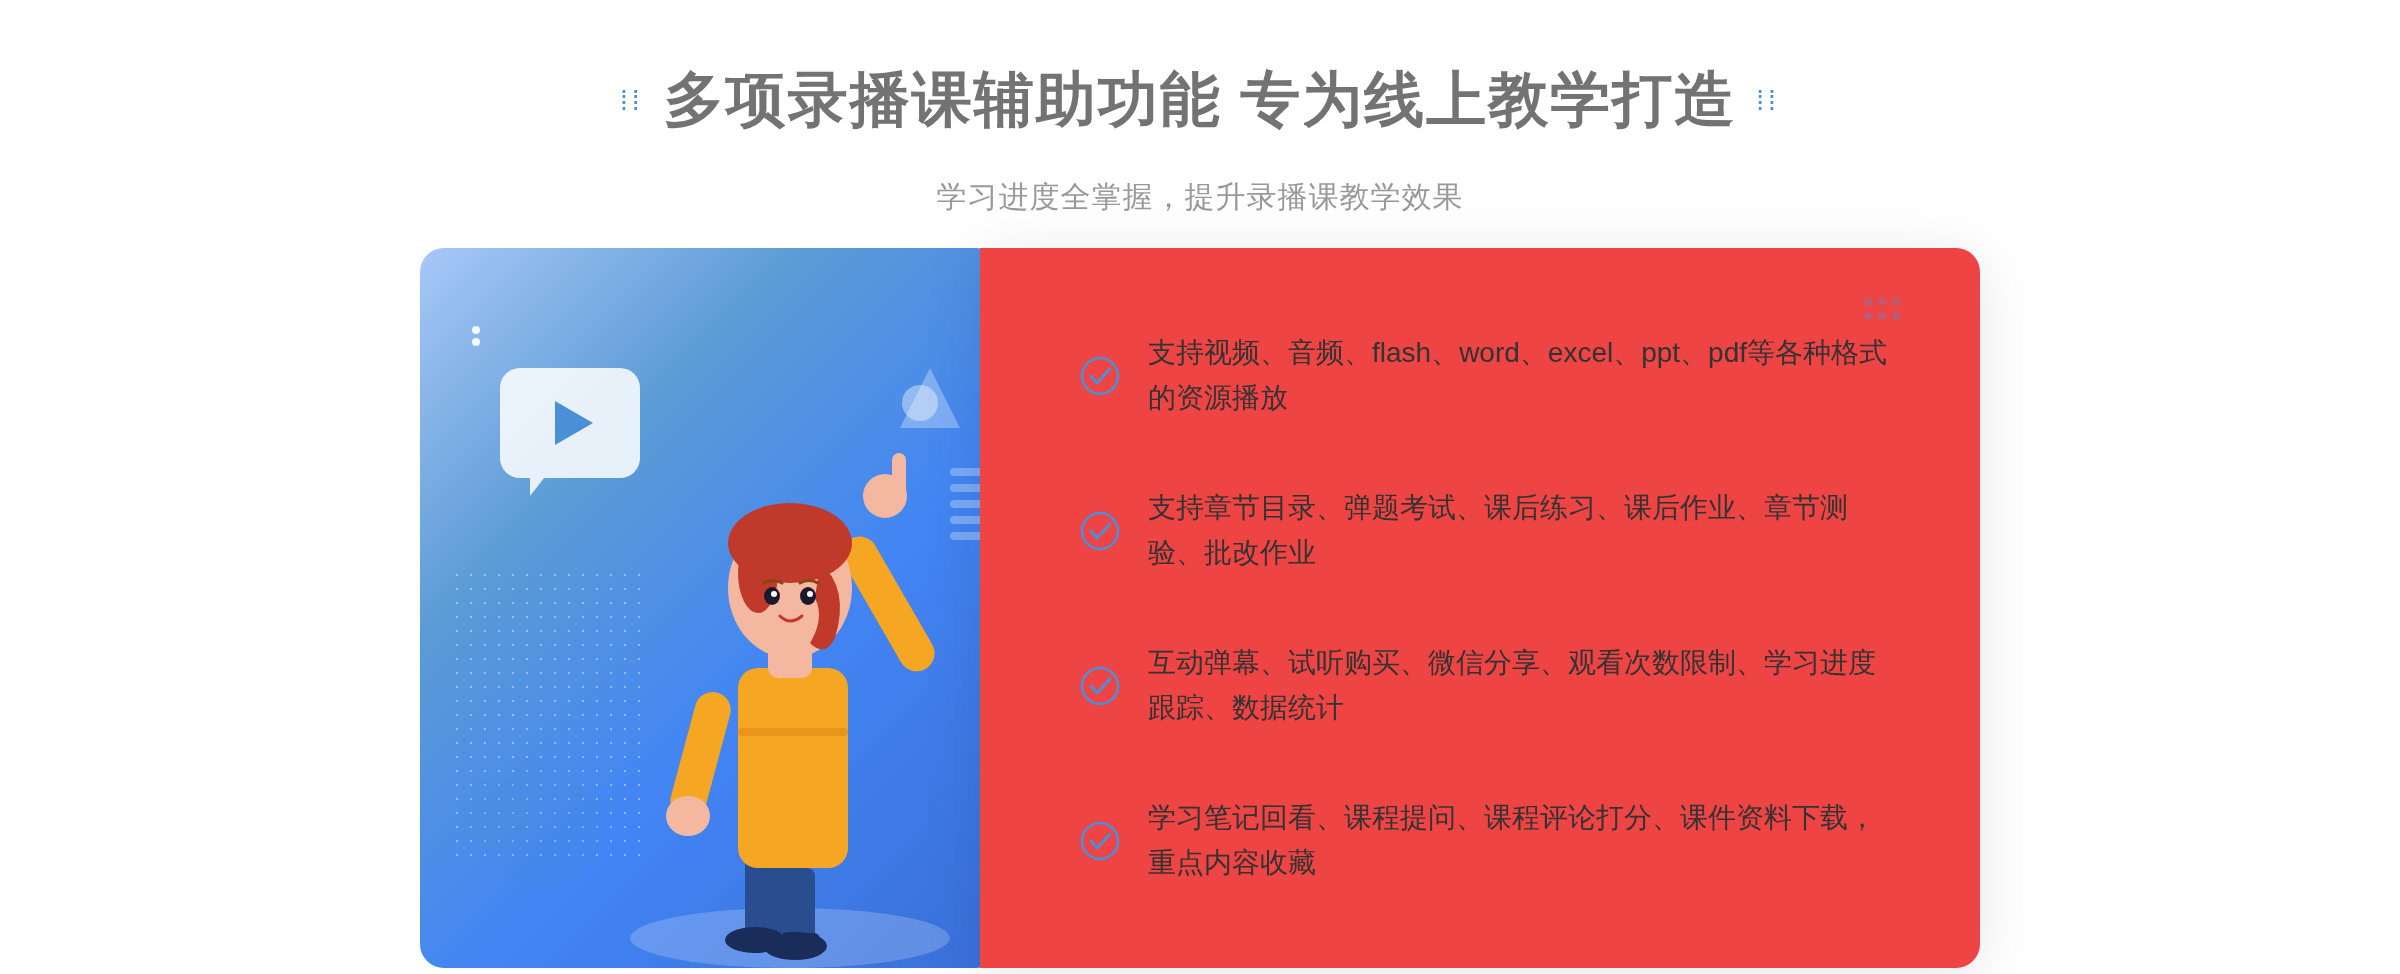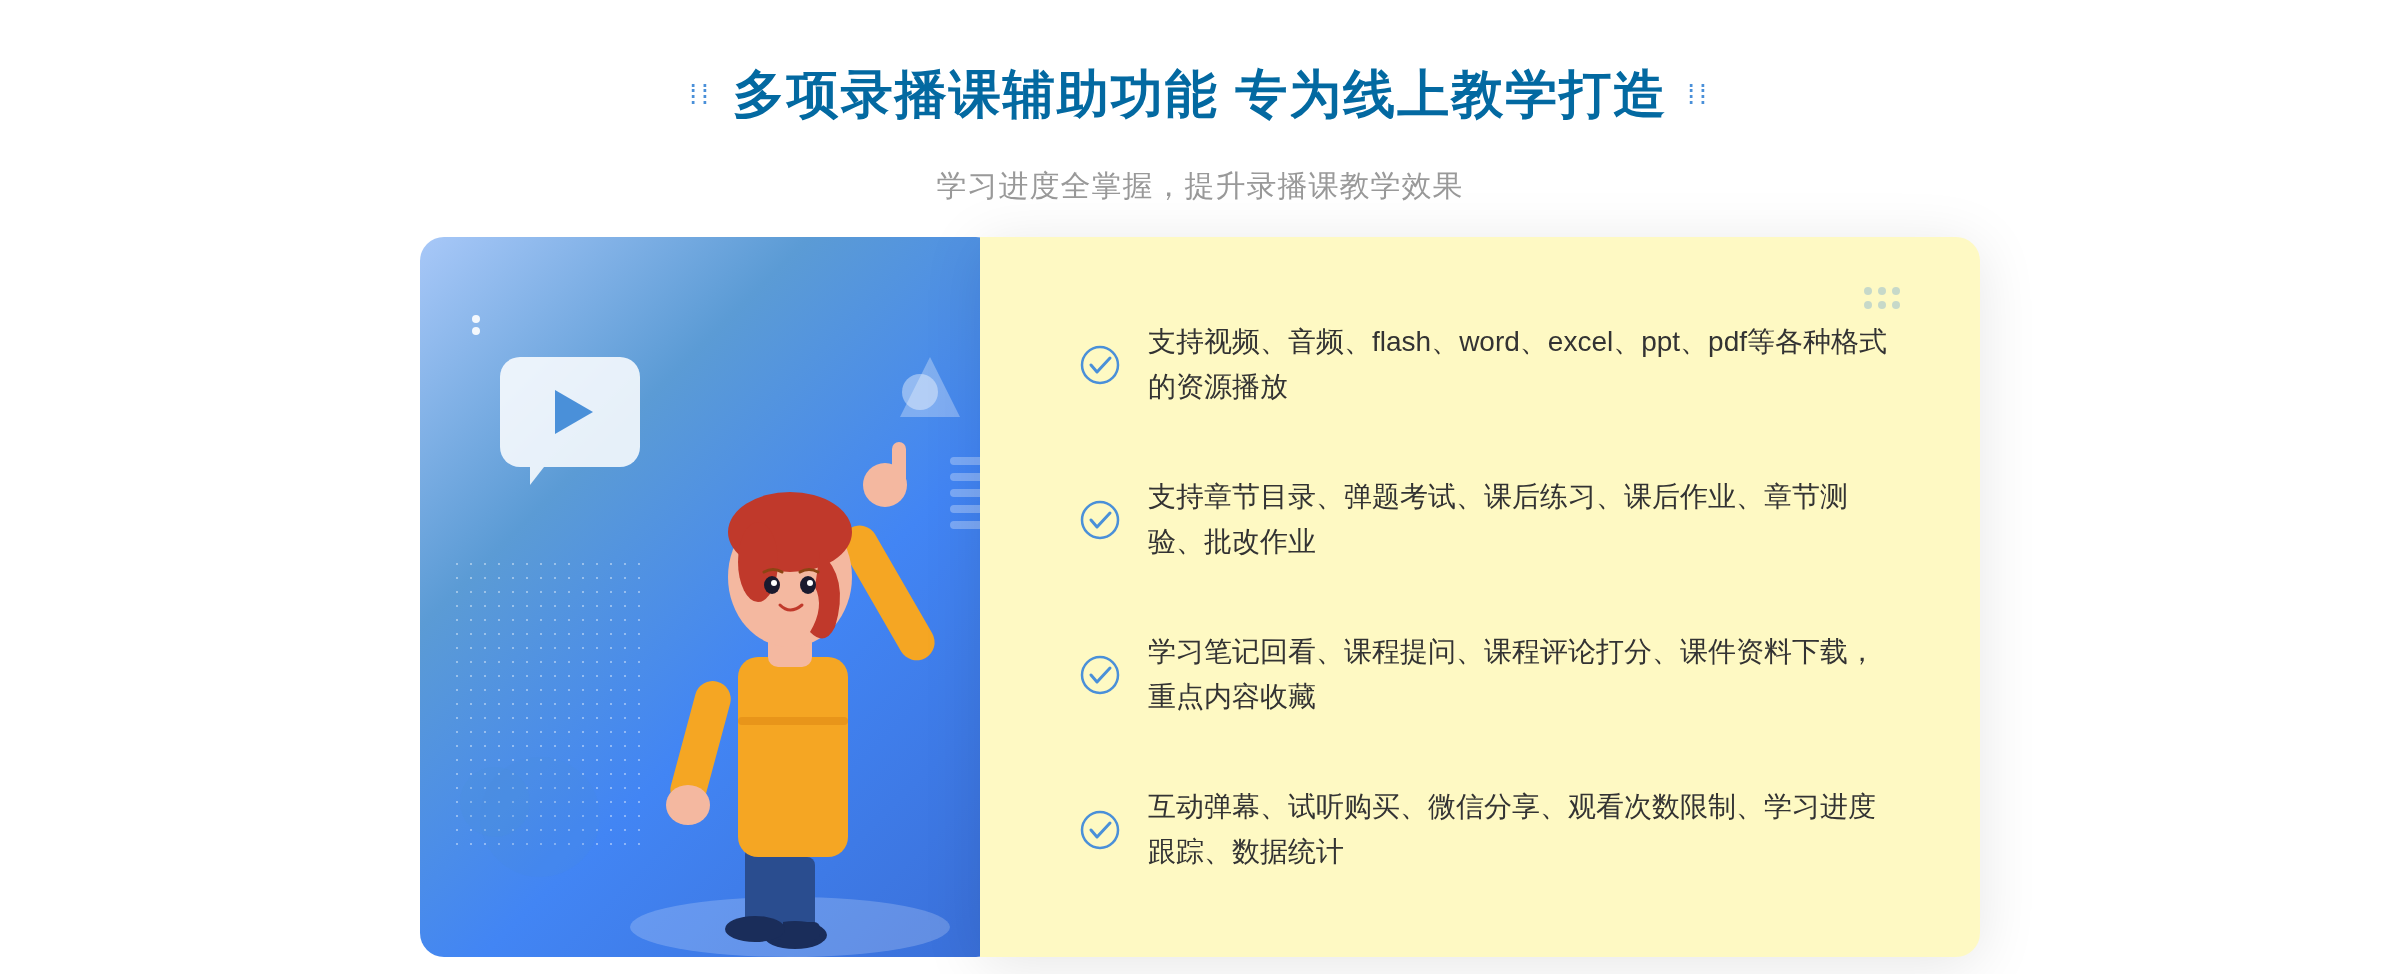--- a/index.html
+++ b/index.html
@@ -31,23 +31,23 @@
       gap: 20px;
     }
 
     .header-dots {
       color: #4a90d9;
       font-size: 28px;
       letter-spacing: 4px;
     }
 
     .header-title {
-      font-size: 52px;
+      font-size: 60px;
       font-weight: 700;
-      color: #0369a1;
+      color: #737373;
       letter-spacing: 2px;
     }
 
     .header-subtitle {
       font-size: 30px;
       color: #999;
       margin-top: 16px;
       letter-spacing: 1px;
     }
 
@@ -133,21 +133,21 @@
     .sparkle-dot {
       width: 8px;
       height: 8px;
       background: rgba(255,255,255,0.9);
       border-radius: 50%;
     }
 
     
     .right-card {
       flex: 1;
-      background: #fef9c3;
+      background: #ef4444;
       border-radius: 0 24px 24px 0;
       box-shadow: 0 8px 60px rgba(0,0,0,0.10);
       margin-left: -20px;
       padding: 50px 80px 50px 100px;
       display: flex;
       flex-direction: column;
       justify-content: space-around;
       z-index: 2;
     }
 
@@ -417,30 +417,30 @@
         <span class="feature-text">支持章节目录、弹题考试、课后练习、课后作业、章节测验、批改作业</span>
       </div>
 
       <div class="feature-item">
         <div class="check-icon">
           <svg viewBox="0 0 40 40" xmlns="http://www.w3.org/2000/svg">
             <circle cx="20" cy="20" r="18" stroke="#4a90d9" stroke-width="2.5" fill="none"></circle>
             <polyline points="11,20 17,27 30,13" stroke="#4a90d9" stroke-width="3" fill="none" stroke-linecap="round" stroke-linejoin="round"></polyline>
           </svg>
         </div>
-        <span class="feature-text">学习笔记回看、课程提问、课程评论打分、课件资料下载，重点内容收藏</span>
+        <span class="feature-text">互动弹幕、试听购买、微信分享、观看次数限制、学习进度跟踪、数据统计</span>
       </div>
 
       <div class="feature-item">
         <div class="check-icon">
           <svg viewBox="0 0 40 40" xmlns="http://www.w3.org/2000/svg">
             <circle cx="20" cy="20" r="18" stroke="#4a90d9" stroke-width="2.5" fill="none"></circle>
             <polyline points="11,20 17,27 30,13" stroke="#4a90d9" stroke-width="3" fill="none" stroke-linecap="round" stroke-linejoin="round"></polyline>
           </svg>
         </div>
-        <span class="feature-text">互动弹幕、试听购买、微信分享、观看次数限制、学习进度跟踪、数据统计</span>
+        <span class="feature-text">学习笔记回看、课程提问、课程评论打分、课件资料下载，重点内容收藏</span>
       </div>
 
     </div>
 
   </div>
 
 </div>
 
 </body></html>

